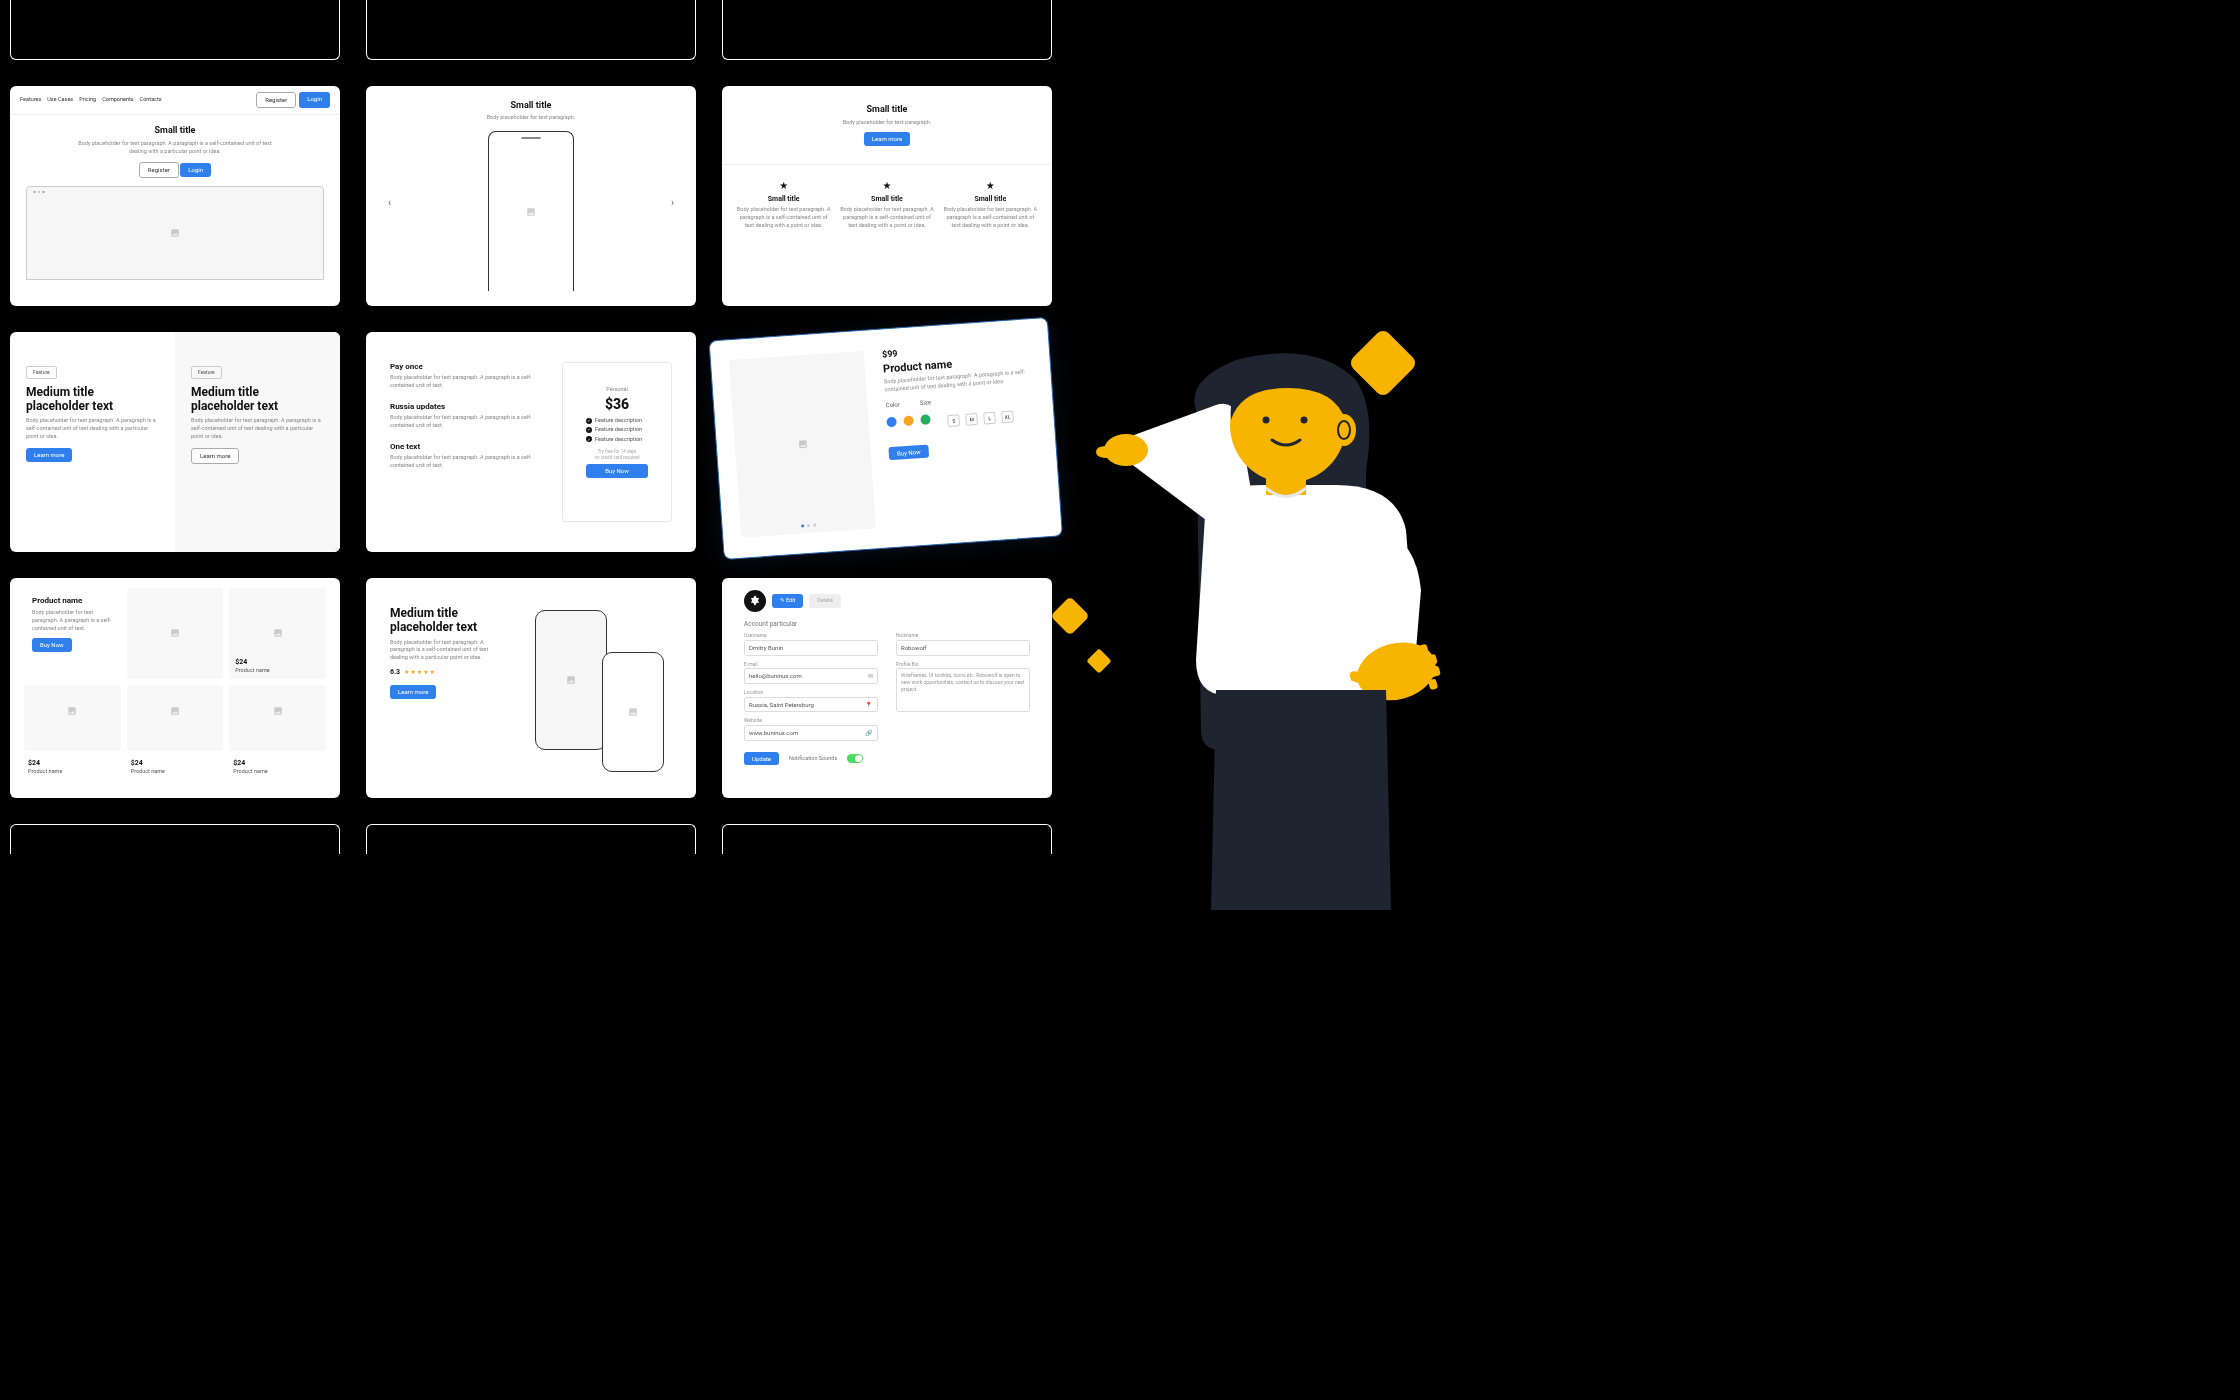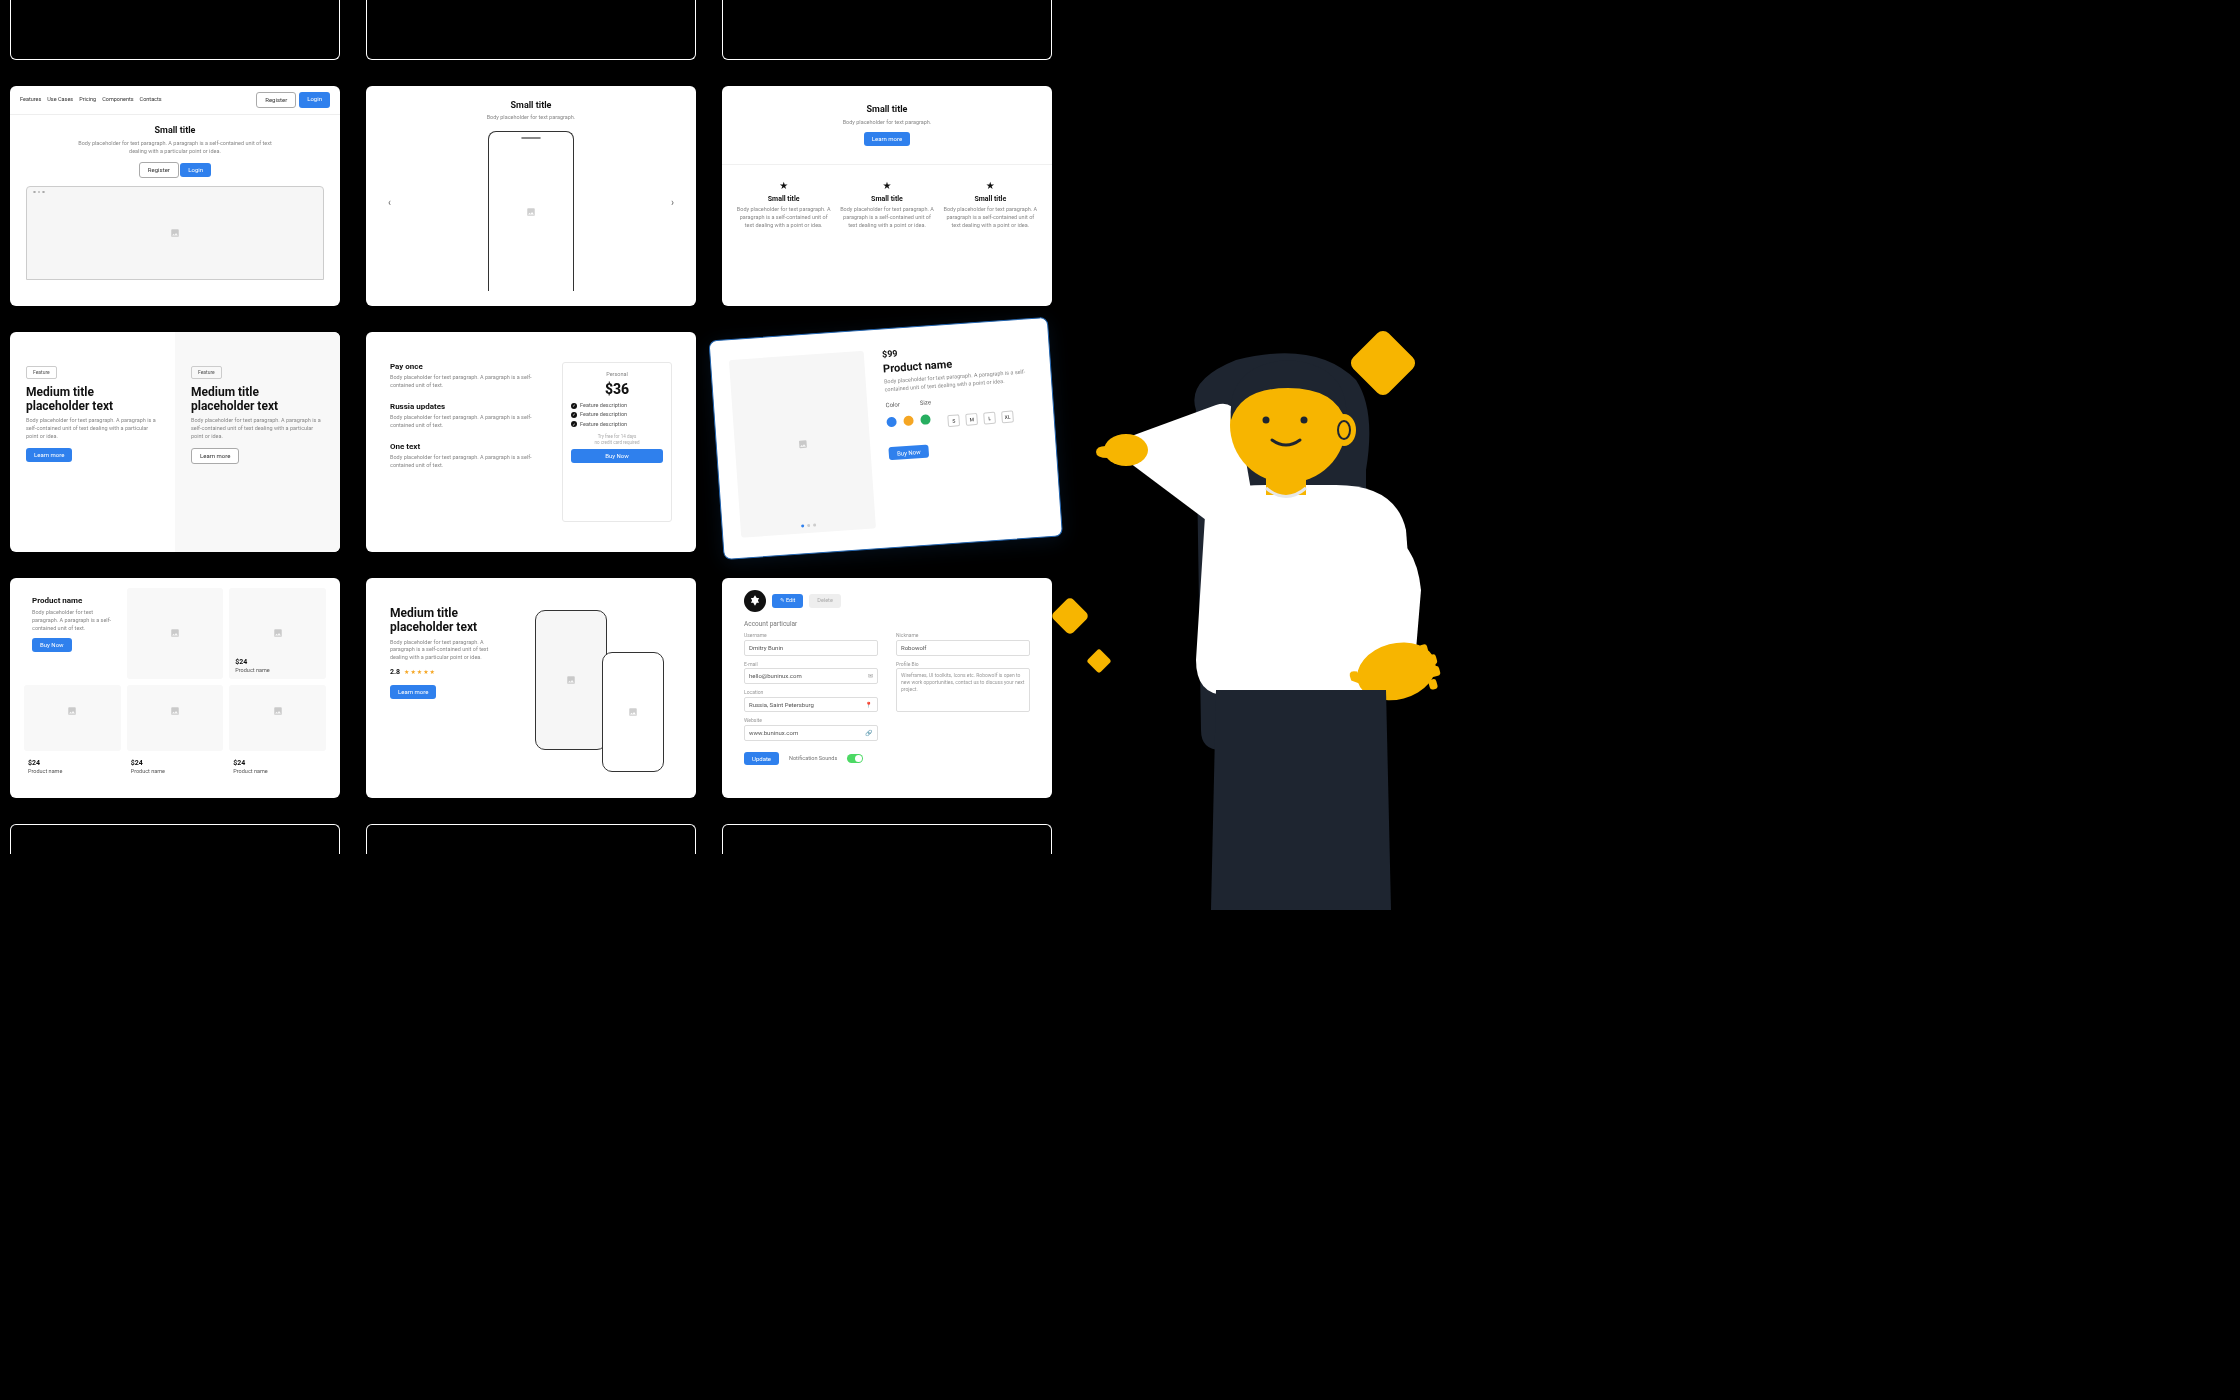--- a/index.html
+++ b/index.html
@@ -95,21 +95,21 @@
   
   .c4 { display:flex;}
   .c4-col { flex:1; padding:34px 16px 0;}
   .c4-col.alt { background:#f8f8f8;}
 
   
   .c5 { display:flex; padding:30px 24px; gap:24px;}
   .c5-left { flex:1;}
   .c5-sec { margin-bottom:12px;}
   .c5-sec h4 { font-size:8px; font-weight:700; color:#111; margin-bottom:2px;}
-  .c5-card { width:110px; border:1px solid #e8e8e8; border-radius:3px; padding:8px; text-align:center;}
+  .c5-card { width:110px; border:1px solid #e8e8e8; border-radius:3px; padding:23px; text-align:center;}
   .c5-price { font-size:14px; font-weight:800; color:#111; margin:2px 0 4px;}
   .c5-feat { display:flex; align-items:center; gap:3px; font-size:5.5px; color:#555; margin:2px 0; text-align:left;}
   .check-ic { width:6px;height:6px;border-radius:50%;background:#111;color:#fff;display:inline-flex;align-items:center;justify-content:center;font-size:4px;}
 
   
   .c6-wrap { position:relative; width:330px; height:220px;}
   .c6 {
     position:absolute;
     width:340px; height:220px;
     background:#fff;
@@ -402,21 +402,21 @@
       <div style="grid-column:3;grid-row:3;padding:2px 4px;">
           <div class="pr" style="font-size:7px;font-weight:700;color:#111;">$24</div>
           <div style="font-size:5.5px;">Product name</div>
         </div>
     </div>
 
     <div class="card c8">
       <div class="c8-left">
         <div class="title-md" style="margin-bottom:4px;">Medium title placeholder text</div>
         <div class="body-txt" style="margin-bottom:6px;">Body placeholder for text paragraph. A paragraph is a self-contained unit of text dealing with a particular point or idea.</div>
-        <div style="margin-bottom:8px;"><span style="font-size:7px;font-weight:700;color:#111;margin-right:4px;">2.8</span><span class="stars-sm">★★★★★</span></div>
+        <div style="margin-bottom:8px;"><span style="font-size:7px;font-weight:700;color:#111;margin-right:4px;">6.3</span><span class="stars-sm">★★★★★</span></div>
         <span class="btn btn-primary">Learn more</span>
       </div>
       <div class="c8-right">
         <div class="c8-phone1">
             <svg class="img-ph ph-center" viewBox="0 0 24 24" fill="#888">
               <path d="M21 19V5a2 2 0 0 0-2-2H5a2 2 0 0 0-2 2v14a2 2 0 0 0 2 2h14a2 2 0 0 0 2-2zM8.5 13.5l2.5 3 3.5-4.5 4.5 6H5l3.5-4.5z"></path>
             </svg>
           </div>
         <div class="c8-phone2">
             <svg class="img-ph ph-center" viewBox="0 0 24 24" fill="#888">

